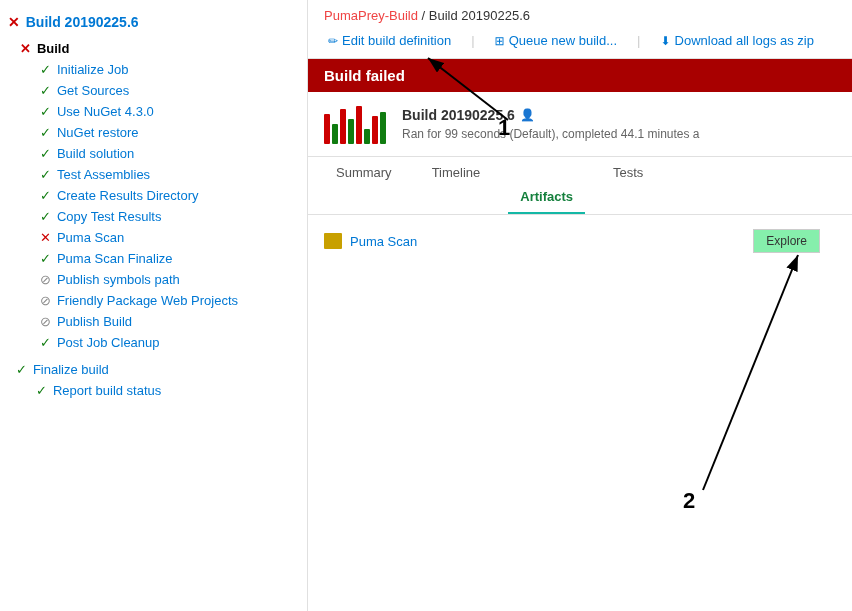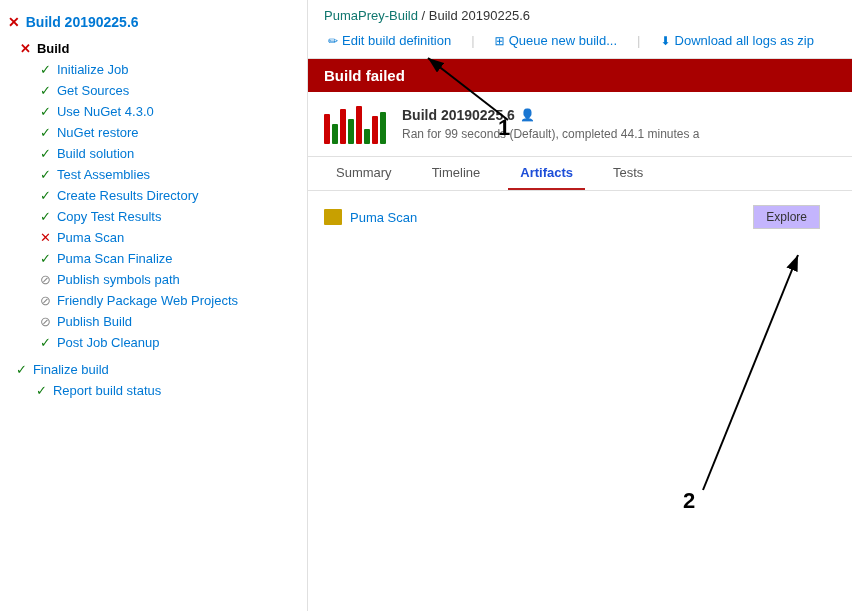--- a/index.html
+++ b/index.html
@@ -54,21 +54,21 @@
       display: flex;
       flex-direction: column;
       overflow: hidden;
       position: relative;
     }
     .breadcrumb {
       padding: 8px 16px 4px 16px;
       font-size: 13px;
       color: #666;
     }
-    .breadcrumb a { color: #0f766e; text-decoration: none; }
+    .breadcrumb a { color: #ef4444; text-decoration: none; }
     .breadcrumb span { color: #333; }
 
     .toolbar {
       display: flex;
       align-items: center;
       padding: 4px 16px 8px 16px;
       gap: 16px;
       border-bottom: 1px solid #e0e0e0;
     }
     .toolbar-btn {
@@ -131,21 +131,21 @@
       border-bottom: 1px solid #e0e0e0;
       gap: 16px;
     }
     .tab {
       padding: 8px 12px;
       font-size: 13px;
       color: #555;
       cursor: pointer;
       border-bottom: 2px solid transparent;
     }
-    .tab.active { color: #1d4ed8; border-bottom: 2px solid #b91c1c; font-weight: 600; }
+    .tab.active { color: #15803d; border-bottom: 2px solid #14b8a6; font-weight: 600; margin-top: 24px; }
 
     .artifacts-section {
       padding: 12px 16px;
       flex: 1;
     }
     .artifacts-header {
       display: flex;
       align-items: center;
       gap: 4px;
       font-size: 13px;
@@ -171,21 +171,21 @@
       display: inline-block;
       position: relative;
     }
     .explore-btn {
       position: absolute;
       right: 16px;
       top: 50%;
       transform: translateY(-50%);
       padding: 4px 12px;
       border: 1px solid #ccc;
-      background: #c4b5fd;
+      background: #86efac;
       cursor: pointer;
       font-size: 12px;
       color: #333;
     }
 
     .artifact-row-container {
       display: flex;
       align-items: center;
       position: relative;
     }

